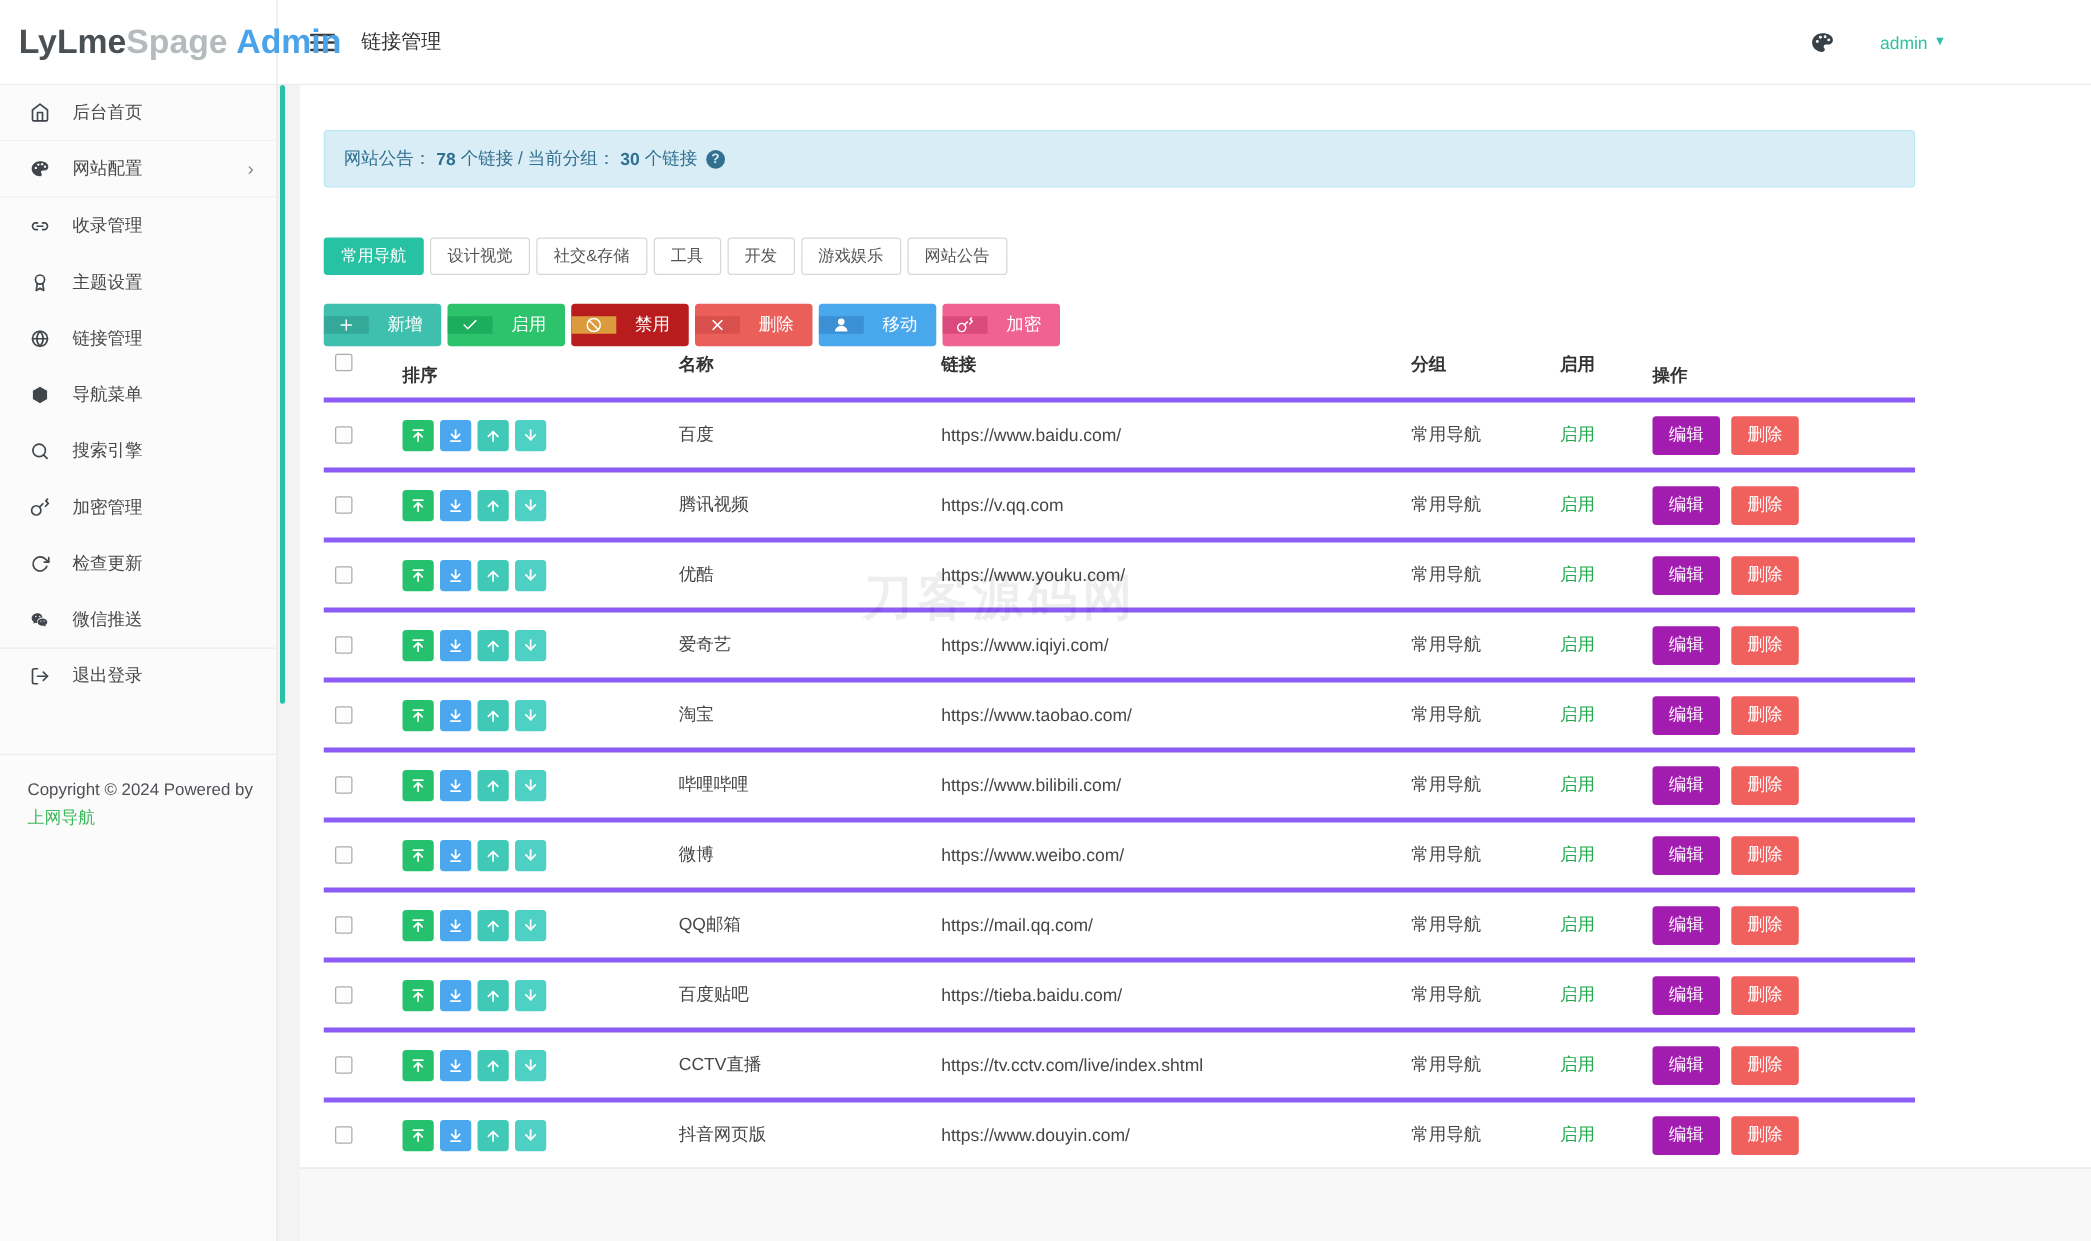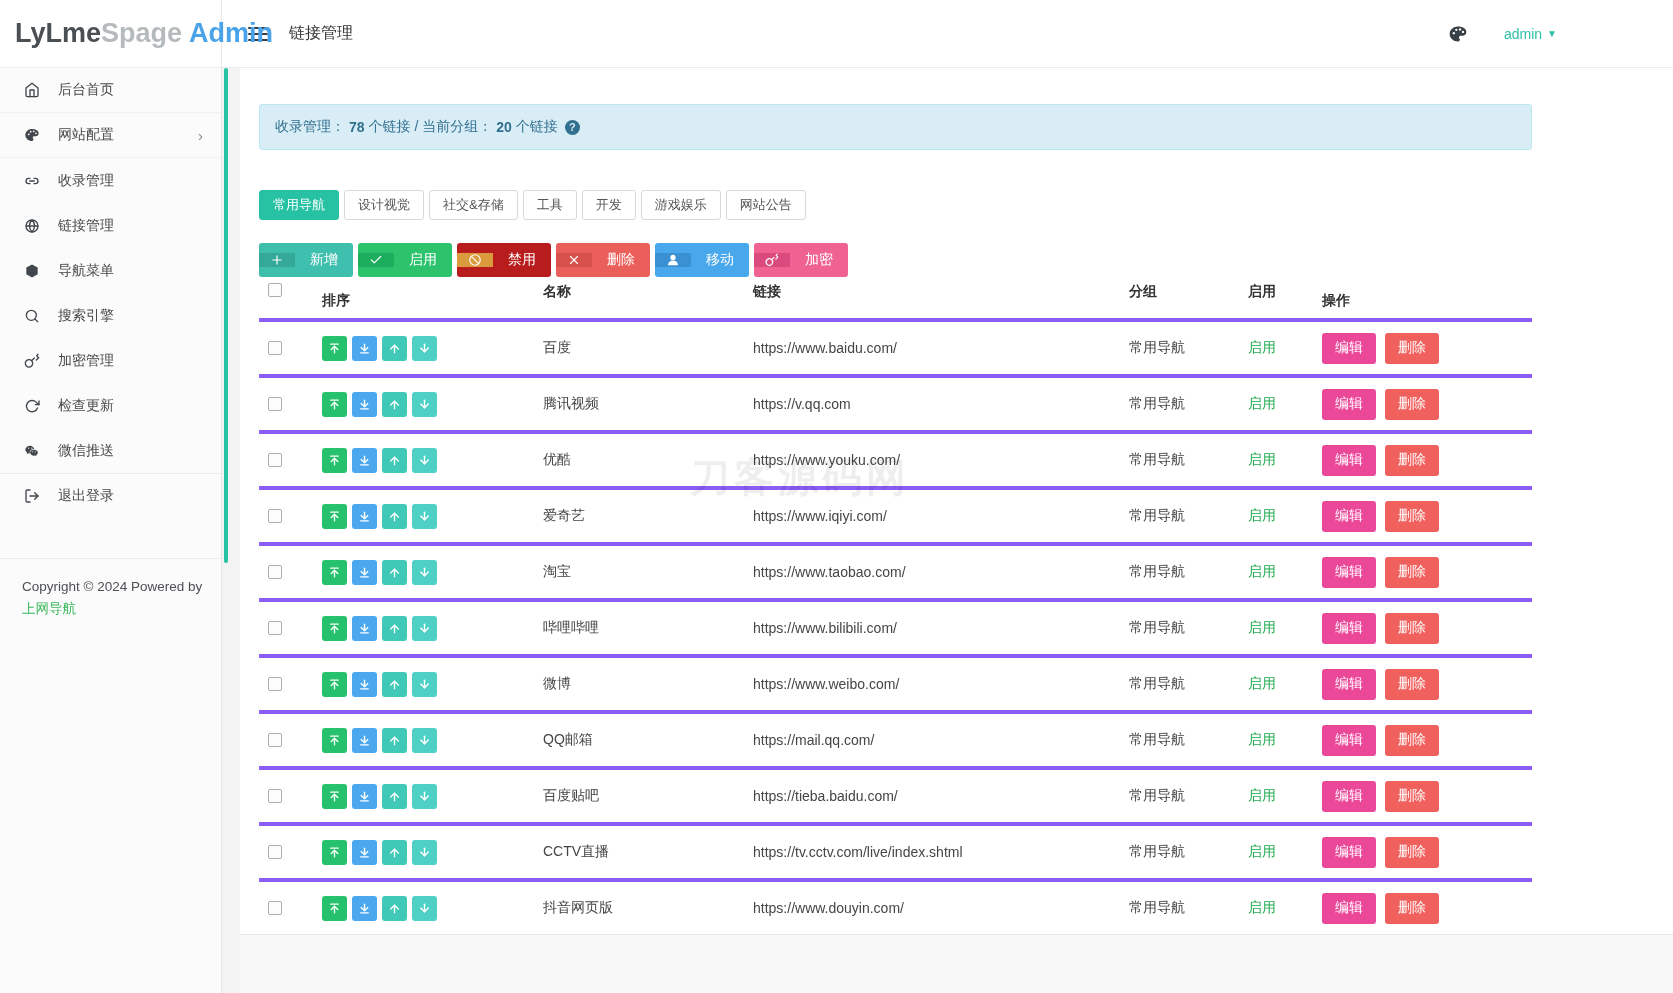--- a/index.html
+++ b/index.html
@@ -78,21 +78,21 @@
 .col-status{width:74px}
 .trow .col-status{color:#23a94e}
 .col-ops{flex:1;display:flex;gap:9px;align-items:center}
 .sbtn{width:25px;height:25px;border:none;border-radius:3px;color:#fff;display:flex;align-items:center;justify-content:center;cursor:pointer;padding:0}
 .sbtn svg{width:13px;height:13px;stroke-width:2.6}
 .s-top{background:#25c16d}
 .s-bottom{background:#4ba7ee}
 .s-up{background:#3fc9b6}
 .s-down{background:#4fd0c5}
 .btn-edit,.btn-del{height:31px;padding:0 13px;border:none;border-radius:3px;color:#fff;font-size:14px;cursor:pointer;font-family:inherit}
-.btn-edit{background:#ec4899}
+.btn-edit{background:#a21caf}
 .btn-del{background:#f0605d}
 .bottom-strip{position:absolute;left:0;right:0;bottom:0;height:59px;background:#f8f8f8;border-top:1px solid #e8e8e8}
 .watermark{position:absolute;left:450px;top:382px;font-size:40px;font-weight:bold;color:rgba(0,0,0,0.065);letter-spacing:4px;pointer-events:none;z-index:4;white-space:nowrap}
 </style>
 </head>
 <body>
 
 <svg style="position:absolute;width:0;height:0" aria-hidden="true">
   <symbol id="i-home" viewBox="0 0 24 24">
       <path d="M3 9l9-7 9 7v11a2 2 0 0 1-2 2H5a2 2 0 0 1-2-2z"></path>
@@ -204,20 +204,27 @@
             <use href="#i-palette" xlink:href="#i-palette"></use>
           </svg>
     <span class="sb-label">网站配置</span>
     <span class="sb-chevron">›</span>
   </div>
         <div class="sb-item">
     <svg class="sb-icon s" viewBox="0 0 24 24">
             <use href="#i-link" xlink:href="#i-link"></use>
           </svg>
     <span class="sb-label">收录管理</span>
+
+  </div>
+        <div class="sb-item">
+    <svg class="sb-icon s" viewBox="0 0 24 24">
+            <use href="#i-award" xlink:href="#i-award"></use>
+          </svg>
+    <span class="sb-label">主题设置</span>
 
   </div>
         <div class="sb-item">
     <svg class="sb-icon s" viewBox="0 0 24 24">
             <use href="#i-globe" xlink:href="#i-globe"></use>
           </svg>
     <span class="sb-label">链接管理</span>
 
   </div>
         <div class="sb-item">
@@ -288,24 +295,24 @@
       </div>
     </header>
 
     <div class="workspace">
       <div class="panel">
         <div class="watermark">刀客源码网</div>
 
         <div class="content">
 
           <div class="alert">
-            <span>收录管理：</span>
+            <span>网站公告：</span>
             <b>78</b>
             <span>个链接 / 当前分组：</span>
-            <b>20</b>
+            <b>30</b>
             <span>个链接</span>
             <span class="q-icon">?</span>
           </div>
 
           <div class="tabs">
               <button class="tab active">常用导航</button>
               <button class="tab">设计视觉</button>
               <button class="tab">社交&amp;存储</button>
               <button class="tab">工具</button>
               <button class="tab">开发</button>

